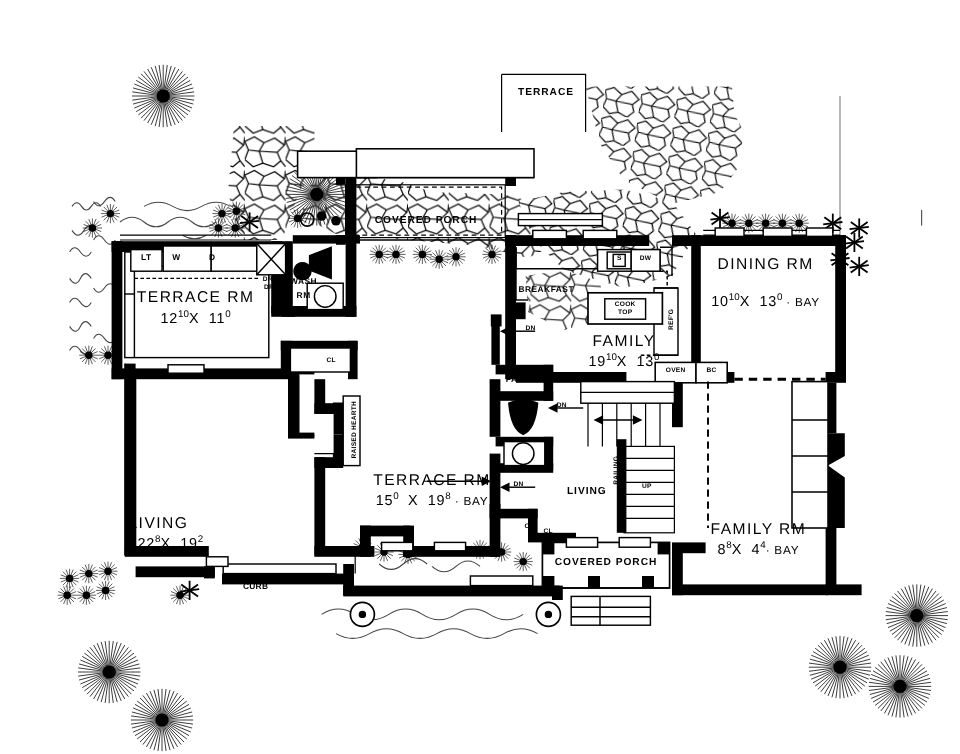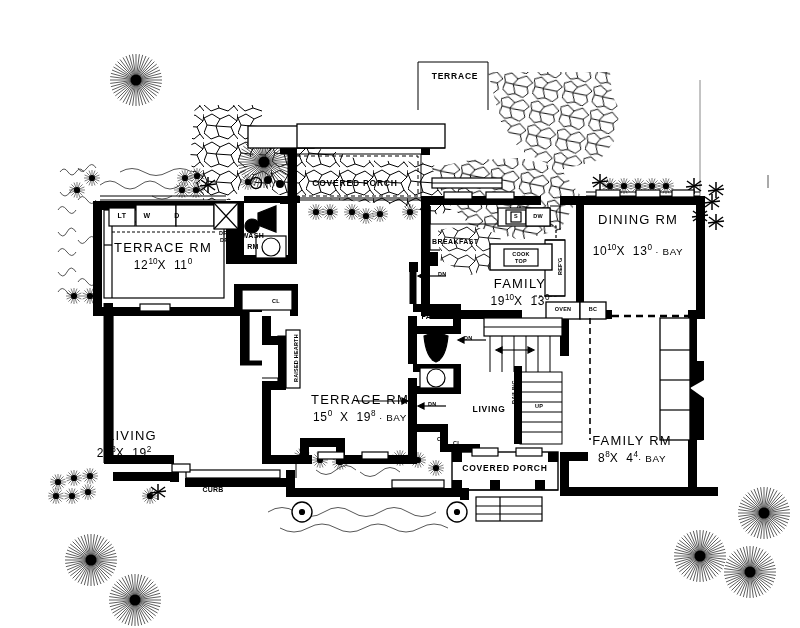--- a/index.html
+++ b/index.html
@@ -610,21 +610,21 @@
   <div class="lbl tiny vert" style="left:294px; top:382px;">RAISED  HEARTH</div>
 
   <div class="lbl room ctr" style="left:360px; top:393px;">TERRACE  RM</div>
   <div class="lbl dim ctr" style="left:360px; top:410px;">
     <span>15</span><sup>0</sup>
     &nbsp;<span>X</span>&nbsp;
     <span>19</span><sup>8</sup><span style="font-size:0.82em"> · BAY</span>
   </div>
 
   <div class="lbl room ctr" style="left:132px; top:429px;">LIVING</div>
-  <div class="lbl dim ctr" style="left:124px; top:446px;">
+  <div class="lbl dim ctr" style="left:142px; top:446px;">
     <span>22</span><sup>8</sup><span>X</span>
     &nbsp;<span>19</span><sup>2</sup>
   </div>
 
   <div class="lbl tiny ctr" style="left:213px; top:486px; font-size:7px;">CURB</div>
 
   <div class="lbl mid ctr" style="left:505px; top:464px;">COVERED  PORCH</div>
 
   <div class="lbl room ctr" style="left:632px; top:434px;">FAMILY  RM</div>
   <div class="lbl dim ctr" style="left:632px; top:451px;">

